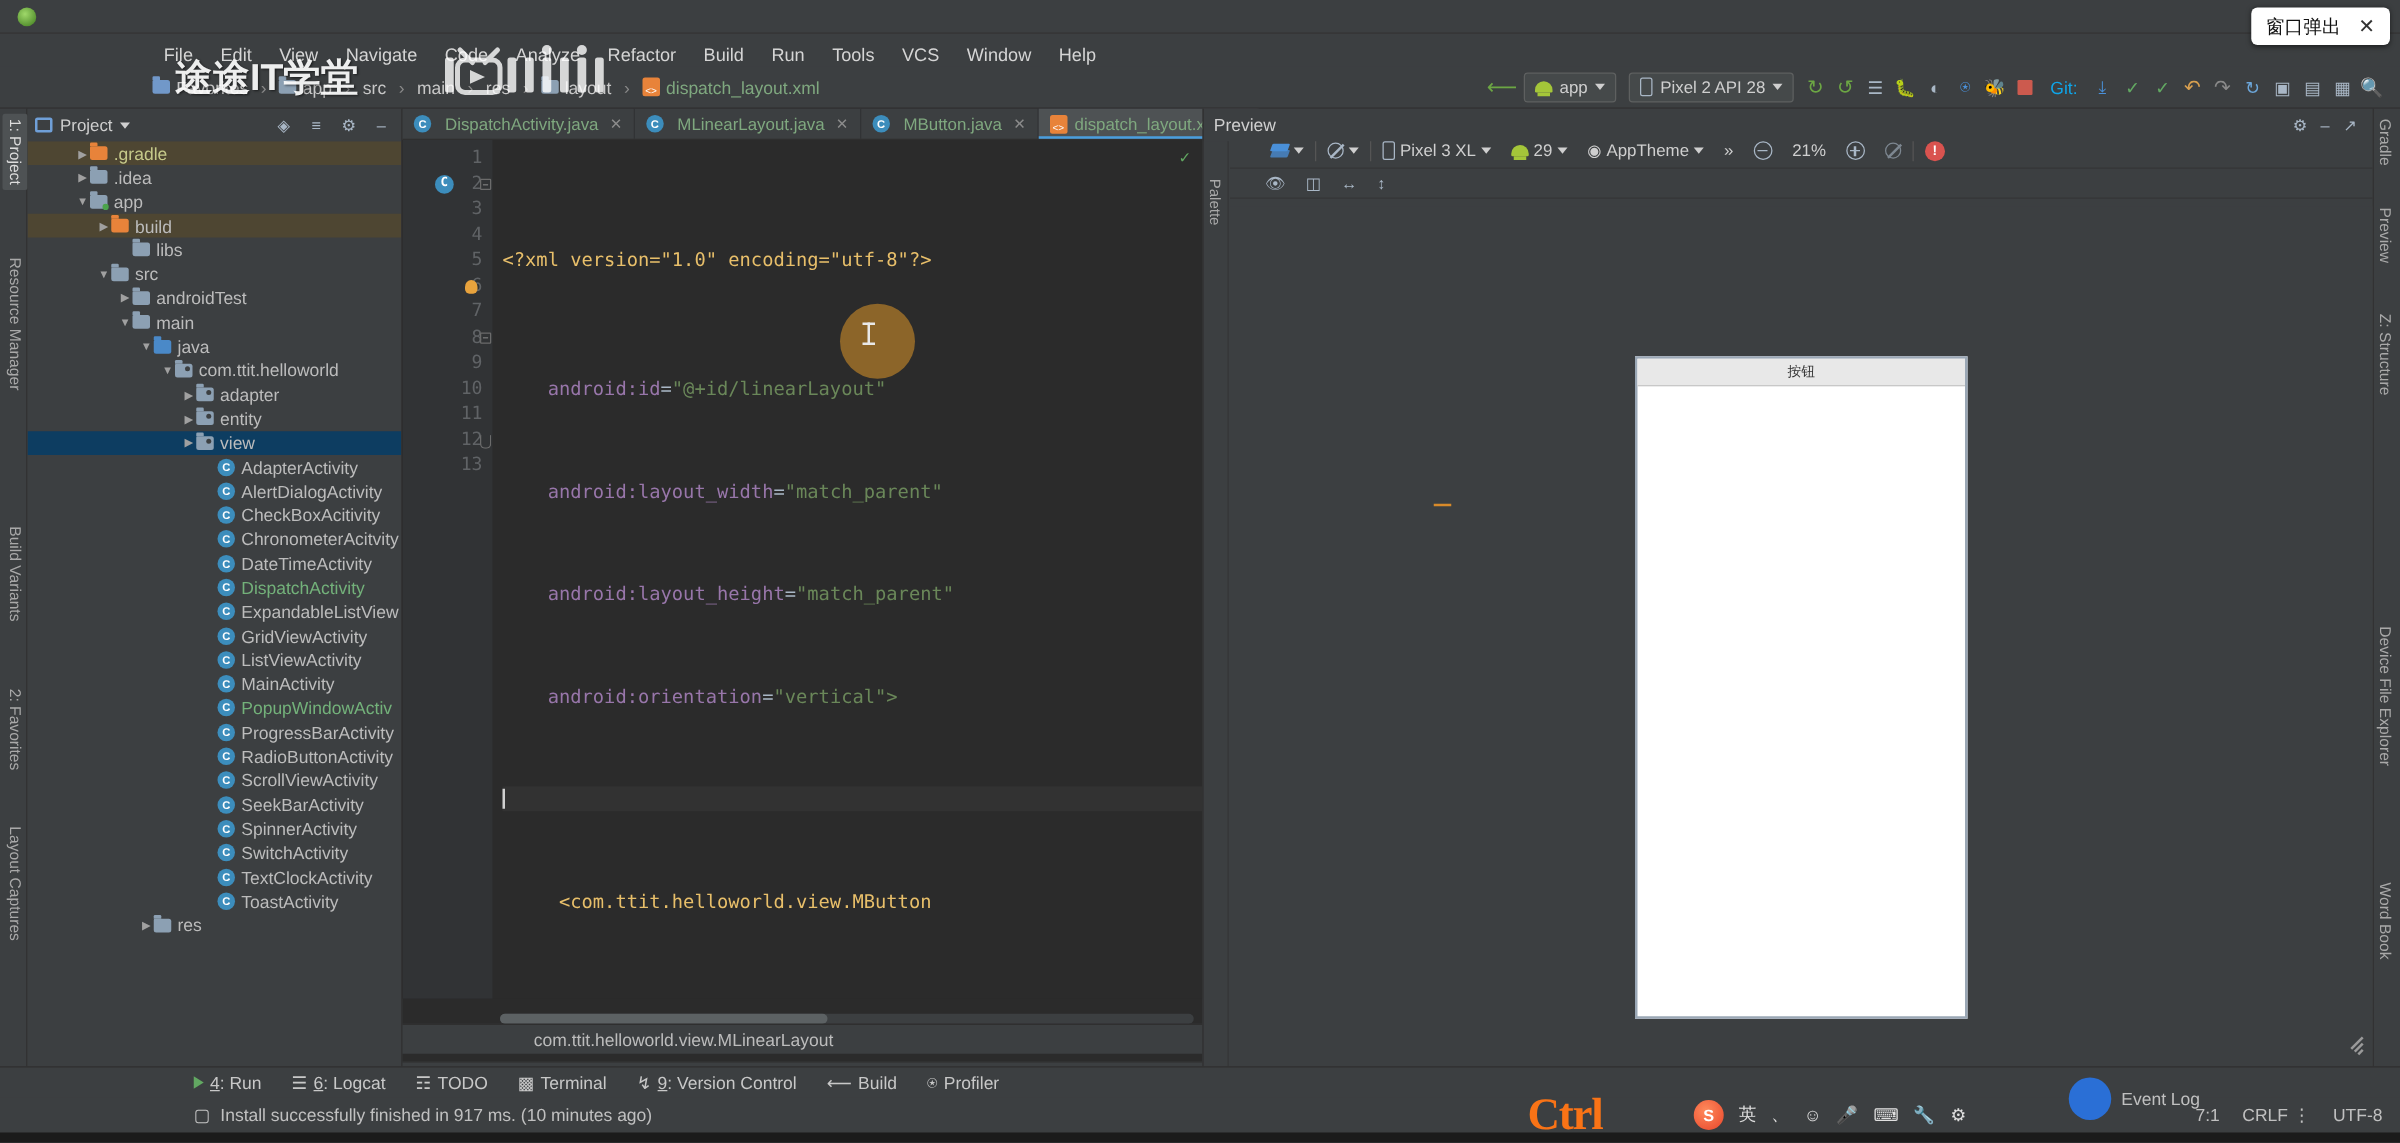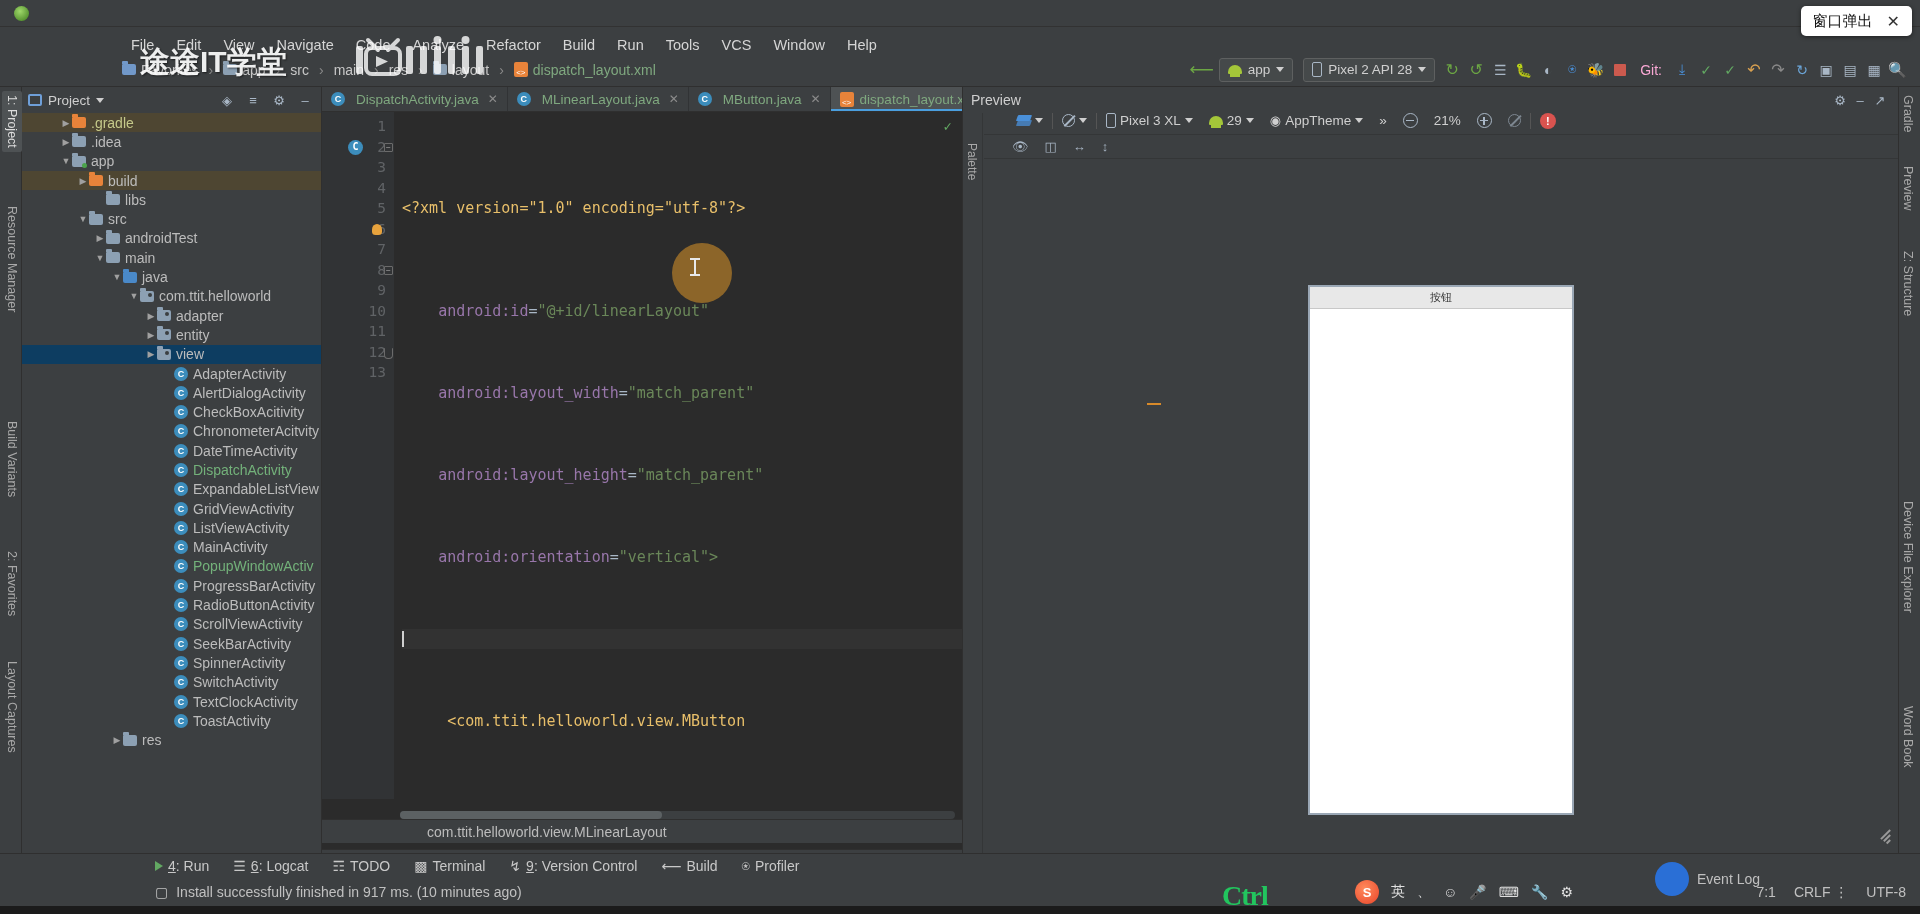--- a/index.html
+++ b/index.html
@@ -373,21 +373,21 @@
   }
   .sogou {
     width: 24px; height: 24px; border-radius: 50%;
     background: radial-gradient(circle at 40% 35%, #ff8a5c, #e8452a);
     color: #fff; font-size: 13px; display:flex; align-items:center;
     justify-content:center; font-weight:bold;
   }
   .ctrl-badge {
     position: absolute; left: 1222px; bottom: 2px;
     font-family: "Liberation Serif", serif; font-weight: bold;
-    font-size: 28px; color: #22c55e; letter-spacing: -1px;
+    font-size: 36px; color: #f97316; letter-spacing: -1px;
   }
   .blue-circle {
     position: absolute; left: 1655px; top: 862px; width: 34px; height: 34px;
     border-radius: 50%; background: #2a6fd6;
   }
   .event-log {
     position: absolute; left: 1697px; top: 871px; font-size: 14px; color: #c0c0c0;
   }
 </style>
 </head>
@@ -451,21 +451,21 @@
       <div class="tb-ic run-green" style="font-size:16px;">↻</div>
       <div class="tb-ic run-green" style="font-size:16px;">↺</div>
       <div class="tb-ic">☰</div>
       <div class="tb-ic debug-g">🐛</div>
       <div class="tb-ic">◐</div>
       <div class="tb-ic" style="color:#4a90d9;">⍟</div>
       <div class="tb-ic debug-g">🐝</div>
       <div class="tb-ic">
           <span class="stop-red"></span>
         </div>
-      <span style="margin:0 8px;color:#f9a8d4;">Git:</span>
+      <span style="margin:0 8px;color:#0ea5e9;">Git:</span>
       <div class="tb-ic" style="color:#4a90d9;">⤓</div>
       <div class="tb-ic" style="color:#62a862;">✓</div>
       <div class="tb-ic" style="color:#62a862;">✓</div>
       <div class="tb-ic" style="color:#d8a050;font-size:16px;">↶</div>
       <div class="tb-ic" style="color:#8a8a8a;font-size:16px;">↷</div>
       <div class="tb-ic" style="color:#6ca6d9;">↻</div>
       <div class="tb-ic">▣</div>
       <div class="tb-ic">▤</div>
       <div class="tb-ic">▦</div>
       <div class="tb-ic" style="font-size:15px;">🔍</div>

